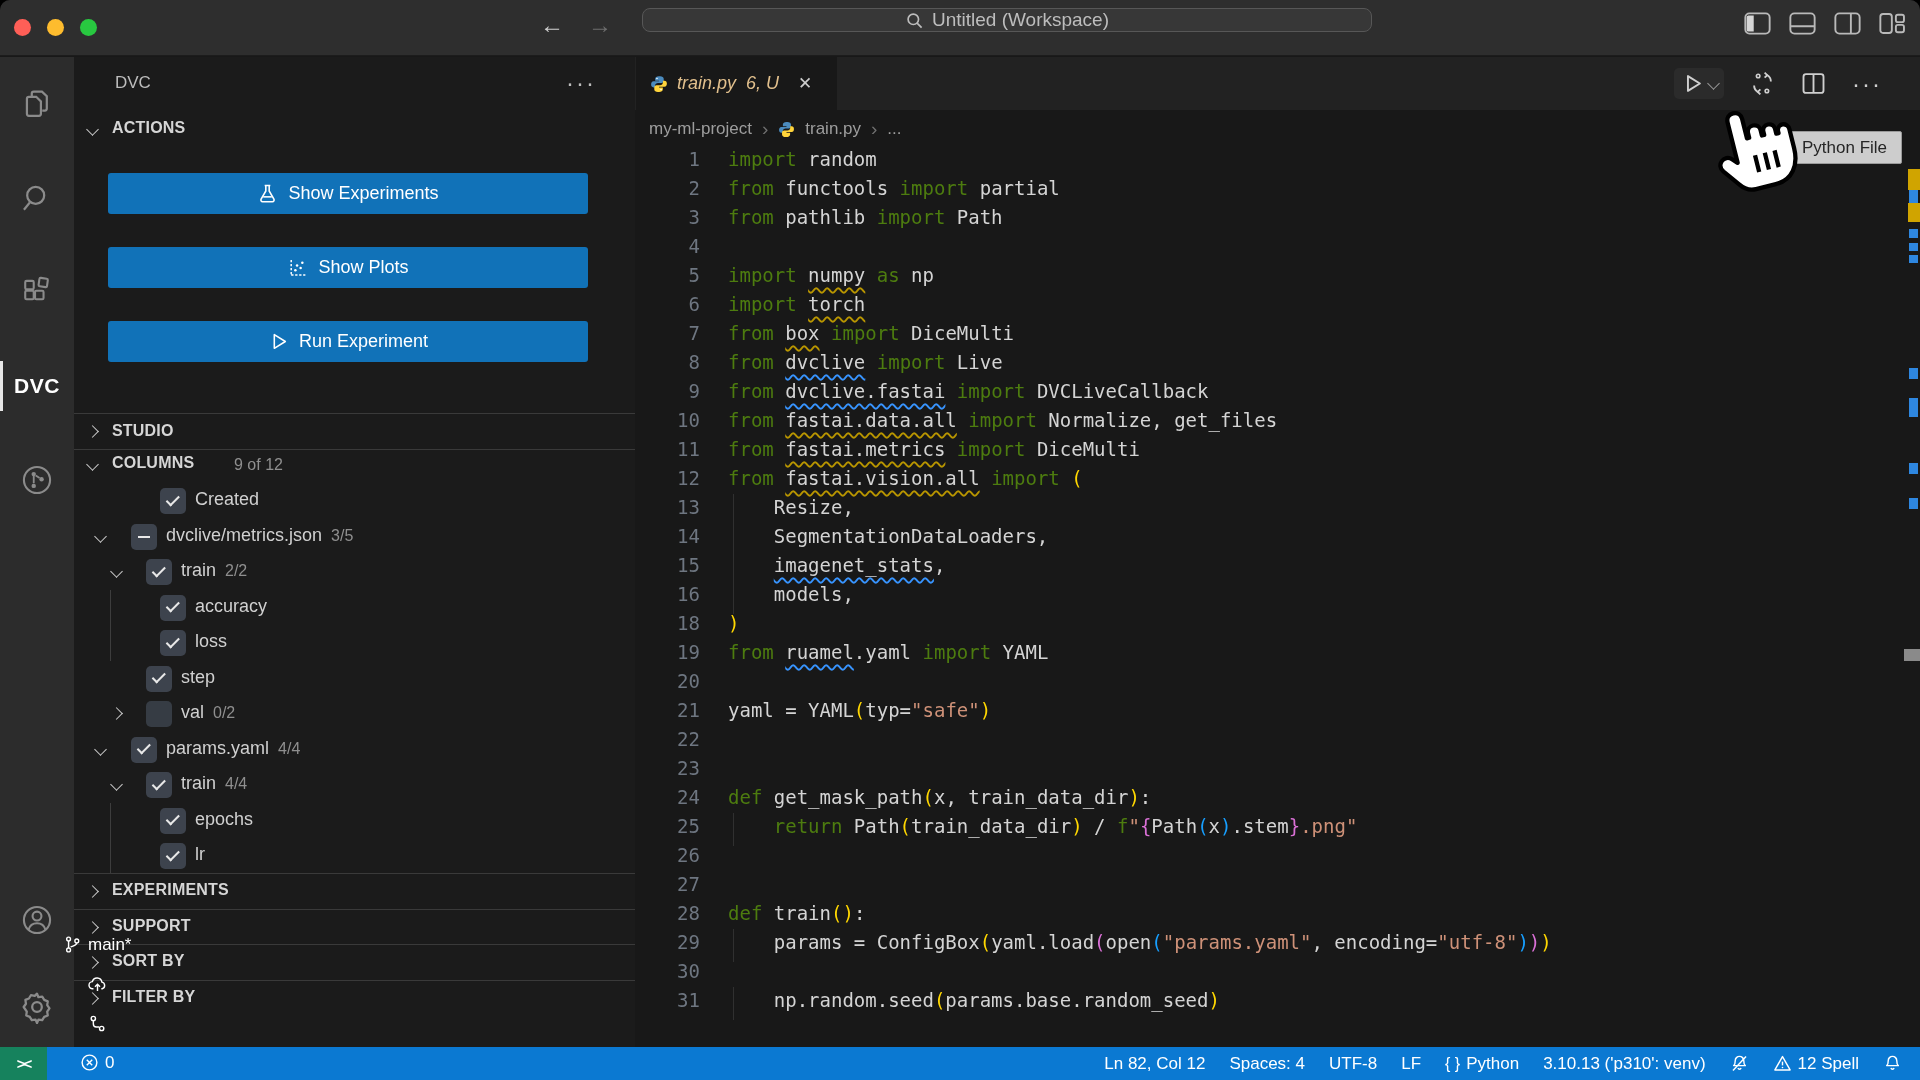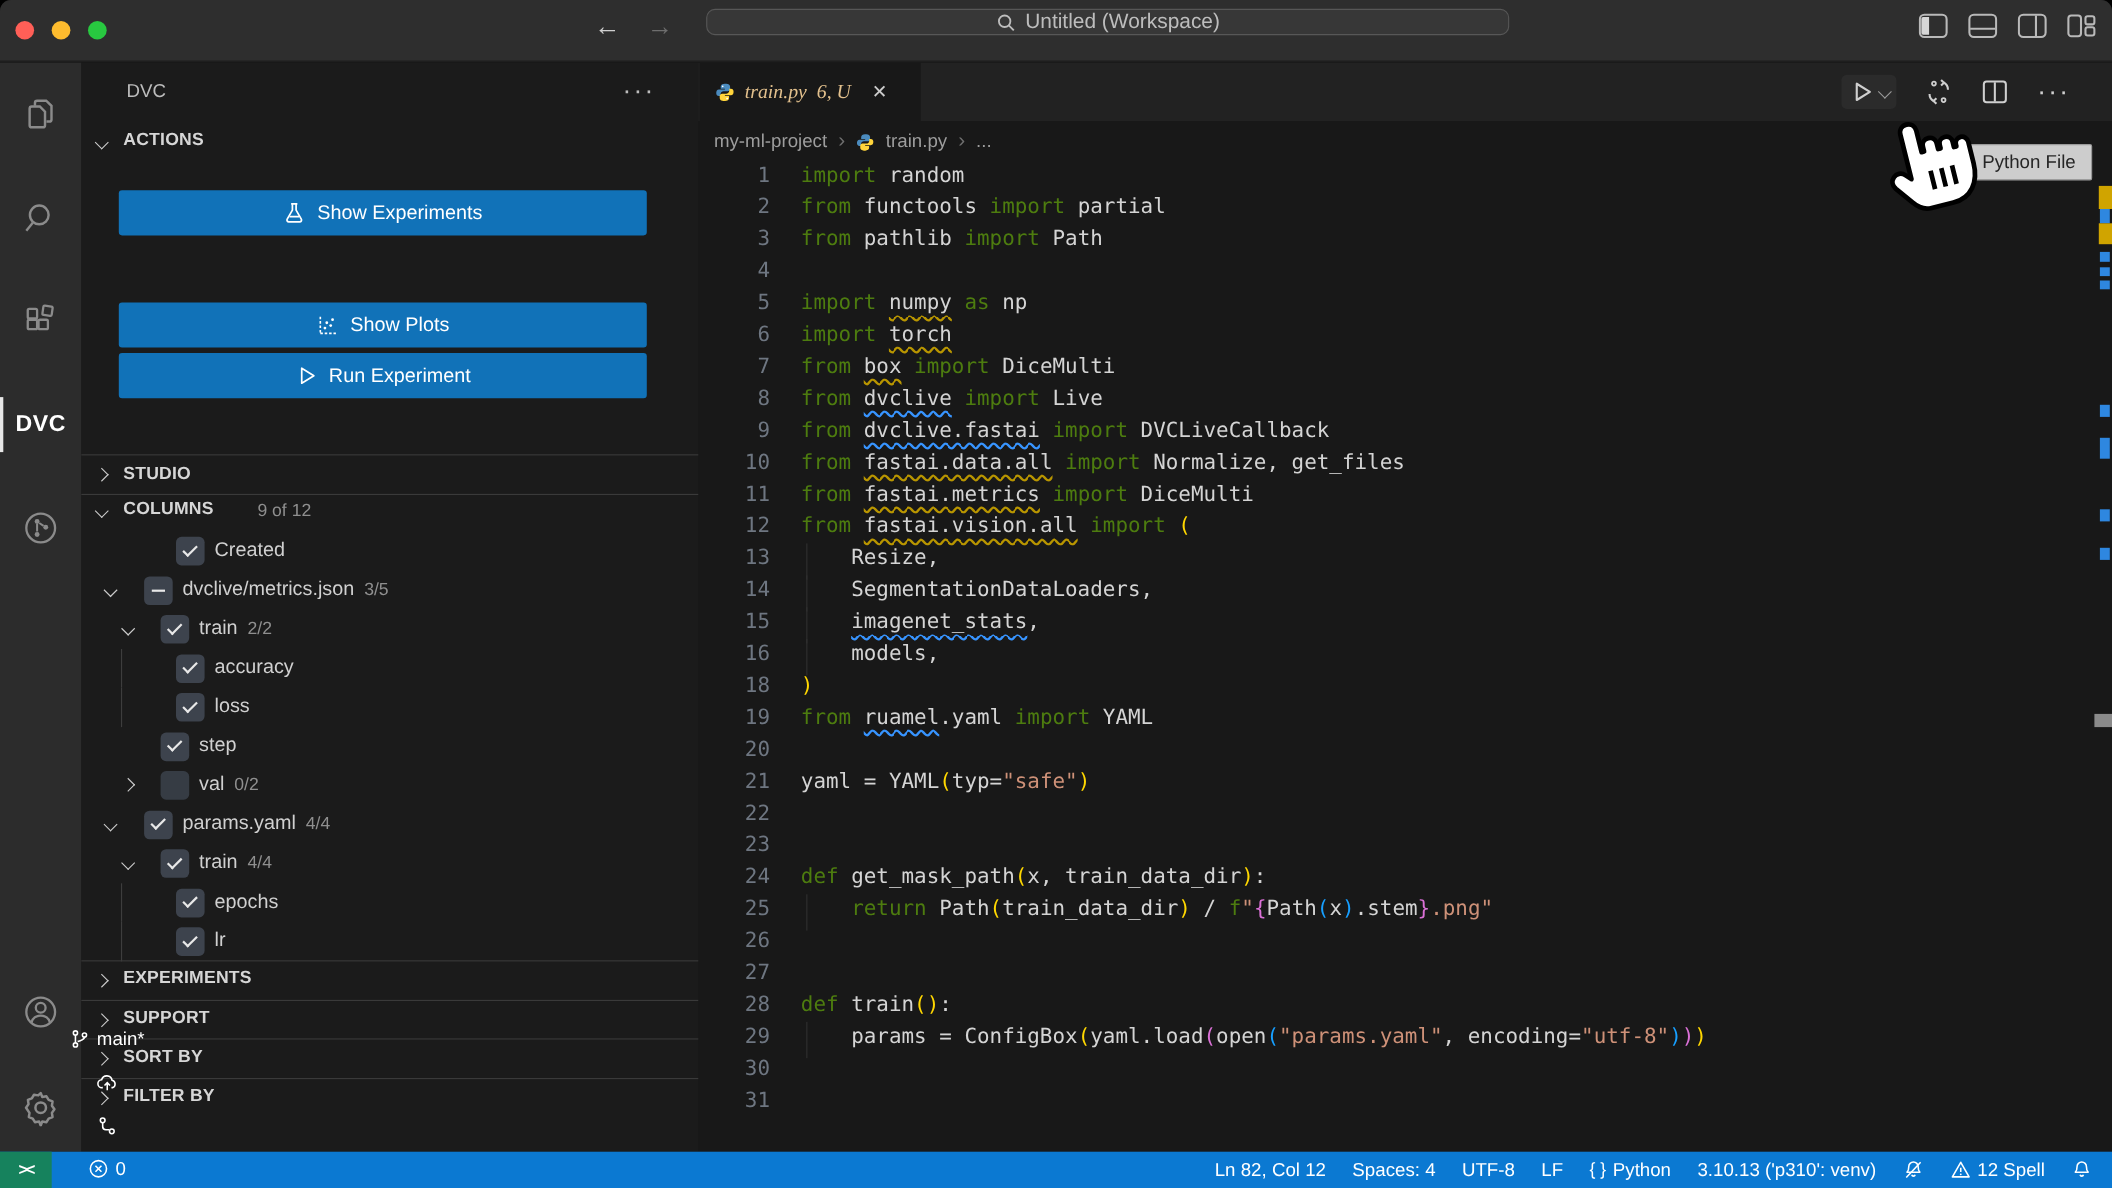--- a/index.html
+++ b/index.html
@@ -66,21 +66,21 @@
   .tsuffix { font-size:16px; color:#8f8f8f; margin-left:9px; }
   .side-sections { position:absolute; left:0; top:816px; width:100%; }
   .side-section { position:relative; height:35.5px; border-top:1px solid #3a3a3a; }
   .side-section .chev { top:13px; } .side-section .sect-label { top:7px; }
 
   
   .editor { position:absolute; left:635px; top:57px; width:1285px; height:990px; background:#181818; }
   .tabbar { position:absolute; left:0; top:0; width:100%; height:53px; background:#222222; }
   .tab { position:absolute; left:1px; top:0; width:201px; height:53px; background:#181818;
          display:flex; align-items:center; padding-left:14px; gap:9px; }
-  .tab-label { font-style:italic; color:#e2c08d; font-size:18px; white-space:nowrap;font-family:Liberation Serif, serif; }
+  .tab-label { font-style:italic; color:#e2c08d; font-size:18px; white-space:nowrap; }
   .tab-close { color:#cccccc; font-size:17px; margin-left:10px; }
   .ed-actions { position:absolute; right:0; top:0; height:53px; display:flex; align-items:center; gap:26px;
                 padding-right:38px; color:#cfcfcf; }
   .ed-actions .run-wrap { display:flex; align-items:center; gap:4px; background:#2b2b2b; border-radius:5px; padding:3px 6px; }
   .ed-actions svg { width:25px; height:25px; }
   .ed-more { font-size:24px; letter-spacing:2px; }
   .breadcrumb { position:absolute; left:14px; top:53px; height:38px; display:flex; align-items:center; gap:10px;
                 color:#9d9d9d; font-size:17px; }
   .bc-sep { color:#6f6f6f; font-size:19px; }
   .code { position:absolute; left:0; top:91px; width:100%;
@@ -212,21 +212,21 @@
       <span class="sect-label">ACTIONS</span>
     </div>
 
     <button class="side-btn" style="top:116px; background:#1172b8;">
       <svg viewBox="0 0 20 20">
           <path d="M7.3 2.3h5.4M8.4 2.3v5.3l-4.5 7.8a1.6 1.6 0 0 0 1.4 2.4h9.4a1.6 1.6 0 0 0 1.4-2.4l-4.5-7.8V2.3" fill="none" stroke="#fff" stroke-width="1.5"></path>
           <path d="M5.9 13.2h8.2" stroke="#fff" stroke-width="1.5"></path>
         </svg>
       <span>Show Experiments</span>
     </button>
-    <button class="side-btn" style="top:190px; background:#1172b8;margin-top:28px;">
+    <button class="side-btn" style="top:190px; background:#1172b8;">
       <svg viewBox="0 0 20 20">
           <path d="M4 2.8v14.4M4 17.2h13.5" stroke="#fff" stroke-width="1.4" stroke-dasharray="2.2 1.6" fill="none"></path>
           <circle cx="8" cy="12.6" r="1.2" fill="#fff"></circle>
           <circle cx="9.6" cy="8" r="1.2" fill="#fff"></circle>
           <circle cx="13" cy="10.4" r="1.2" fill="#fff"></circle>
           <circle cx="14.6" cy="5.4" r="1.2" fill="#fff"></circle>
         </svg>
       <span>Show Plots</span>
     </button>
     <button class="side-btn" style="top:264px; background:#1172b8;">
@@ -386,21 +386,21 @@
         <div class="cline"><span class="lnum">21</span><span class="lbody"><span class="c-id">yaml = YAML</span><span class="c-p1">(</span><span class="c-id">typ=</span><span class="c-str">"safe"</span><span class="c-p1">)</span></span></div>
         <div class="cline"><span class="lnum">22</span><span class="lbody"></span></div>
         <div class="cline"><span class="lnum">23</span><span class="lbody"></span></div>
         <div class="cline"><span class="lnum">24</span><span class="lbody"><span class="c-kw">def</span><span class="c-id"> get_mask_path</span><span class="c-p1">(</span><span class="c-id">x, train_data_dir</span><span class="c-p1">)</span><span class="c-id">:</span></span></div>
         <div class="cline"><span class="lnum">25</span><span class="lbody"><span class="iguide"></span><span class="c-id">    </span><span class="c-kw">return</span><span class="c-id"> Path</span><span class="c-p1">(</span><span class="c-id">train_data_dir</span><span class="c-p1">)</span><span class="c-id"> / </span><span class="c-kw">f</span><span class="c-str">"</span><span class="c-p2">{</span><span class="c-id">Path</span><span class="c-p3">(</span><span class="c-id">x</span><span class="c-p3">)</span><span class="c-id">.stem</span><span class="c-p2">}</span><span class="c-str">.png"</span></span></div>
         <div class="cline"><span class="lnum">26</span><span class="lbody"></span></div>
         <div class="cline"><span class="lnum">27</span><span class="lbody"></span></div>
         <div class="cline"><span class="lnum">28</span><span class="lbody"><span class="c-kw">def</span><span class="c-id"> train</span><span class="c-p1">(</span><span class="c-p1">)</span><span class="c-id">:</span></span></div>
         <div class="cline"><span class="lnum">29</span><span class="lbody"><span class="iguide"></span><span class="c-id">    params = ConfigBox</span><span class="c-p1">(</span><span class="c-id">yaml.load</span><span class="c-p2">(</span><span class="c-id">open</span><span class="c-p3">(</span><span class="c-str">"params.yaml"</span><span class="c-id">, encoding=</span><span class="c-str">"utf-8"</span><span class="c-p3">)</span><span class="c-p2">)</span><span class="c-p1">)</span></span></div>
         <div class="cline"><span class="lnum">30</span><span class="lbody"></span></div>
-        <div class="cline"><span class="lnum">31</span></div>
+        <div class="cline"><span class="lnum">31</span><span class="lbody"><span class="iguide"></span><span class="c-id">    np.random.seed</span><span class="c-p1">(</span><span class="c-id">params.base.random_seed</span><span class="c-p1">)</span></span></div>
       </div>
     <div class="overview">
         <div class="ovmark" style="top: 112px; height: 21px; width: 12px; right: 0px; background: rgb(208, 164, 0);"></div>
         <div class="ovmark" style="top: 133px; height: 13px; width: 9px; right: 2px; background: rgb(46, 135, 224);"></div>
         <div class="ovmark" style="top: 146px; height: 19px; width: 12px; right: 0px; background: rgb(208, 164, 0);"></div>
         <div class="ovmark" style="top: 172px; height: 9px; width: 9px; right: 2px; background: rgb(46, 135, 224);"></div>
         <div class="ovmark" style="top: 186px; height: 8px; width: 9px; right: 2px; background: rgb(46, 135, 224);"></div>
         <div class="ovmark" style="top: 198px; height: 8px; width: 9px; right: 2px; background: rgb(46, 135, 224);"></div>
         <div class="ovmark" style="top: 311px; height: 11px; width: 9px; right: 2px; background: rgb(46, 135, 224);"></div>
         <div class="ovmark" style="top: 341px; height: 19px; width: 9px; right: 2px; background: rgb(46, 135, 224);"></div>

